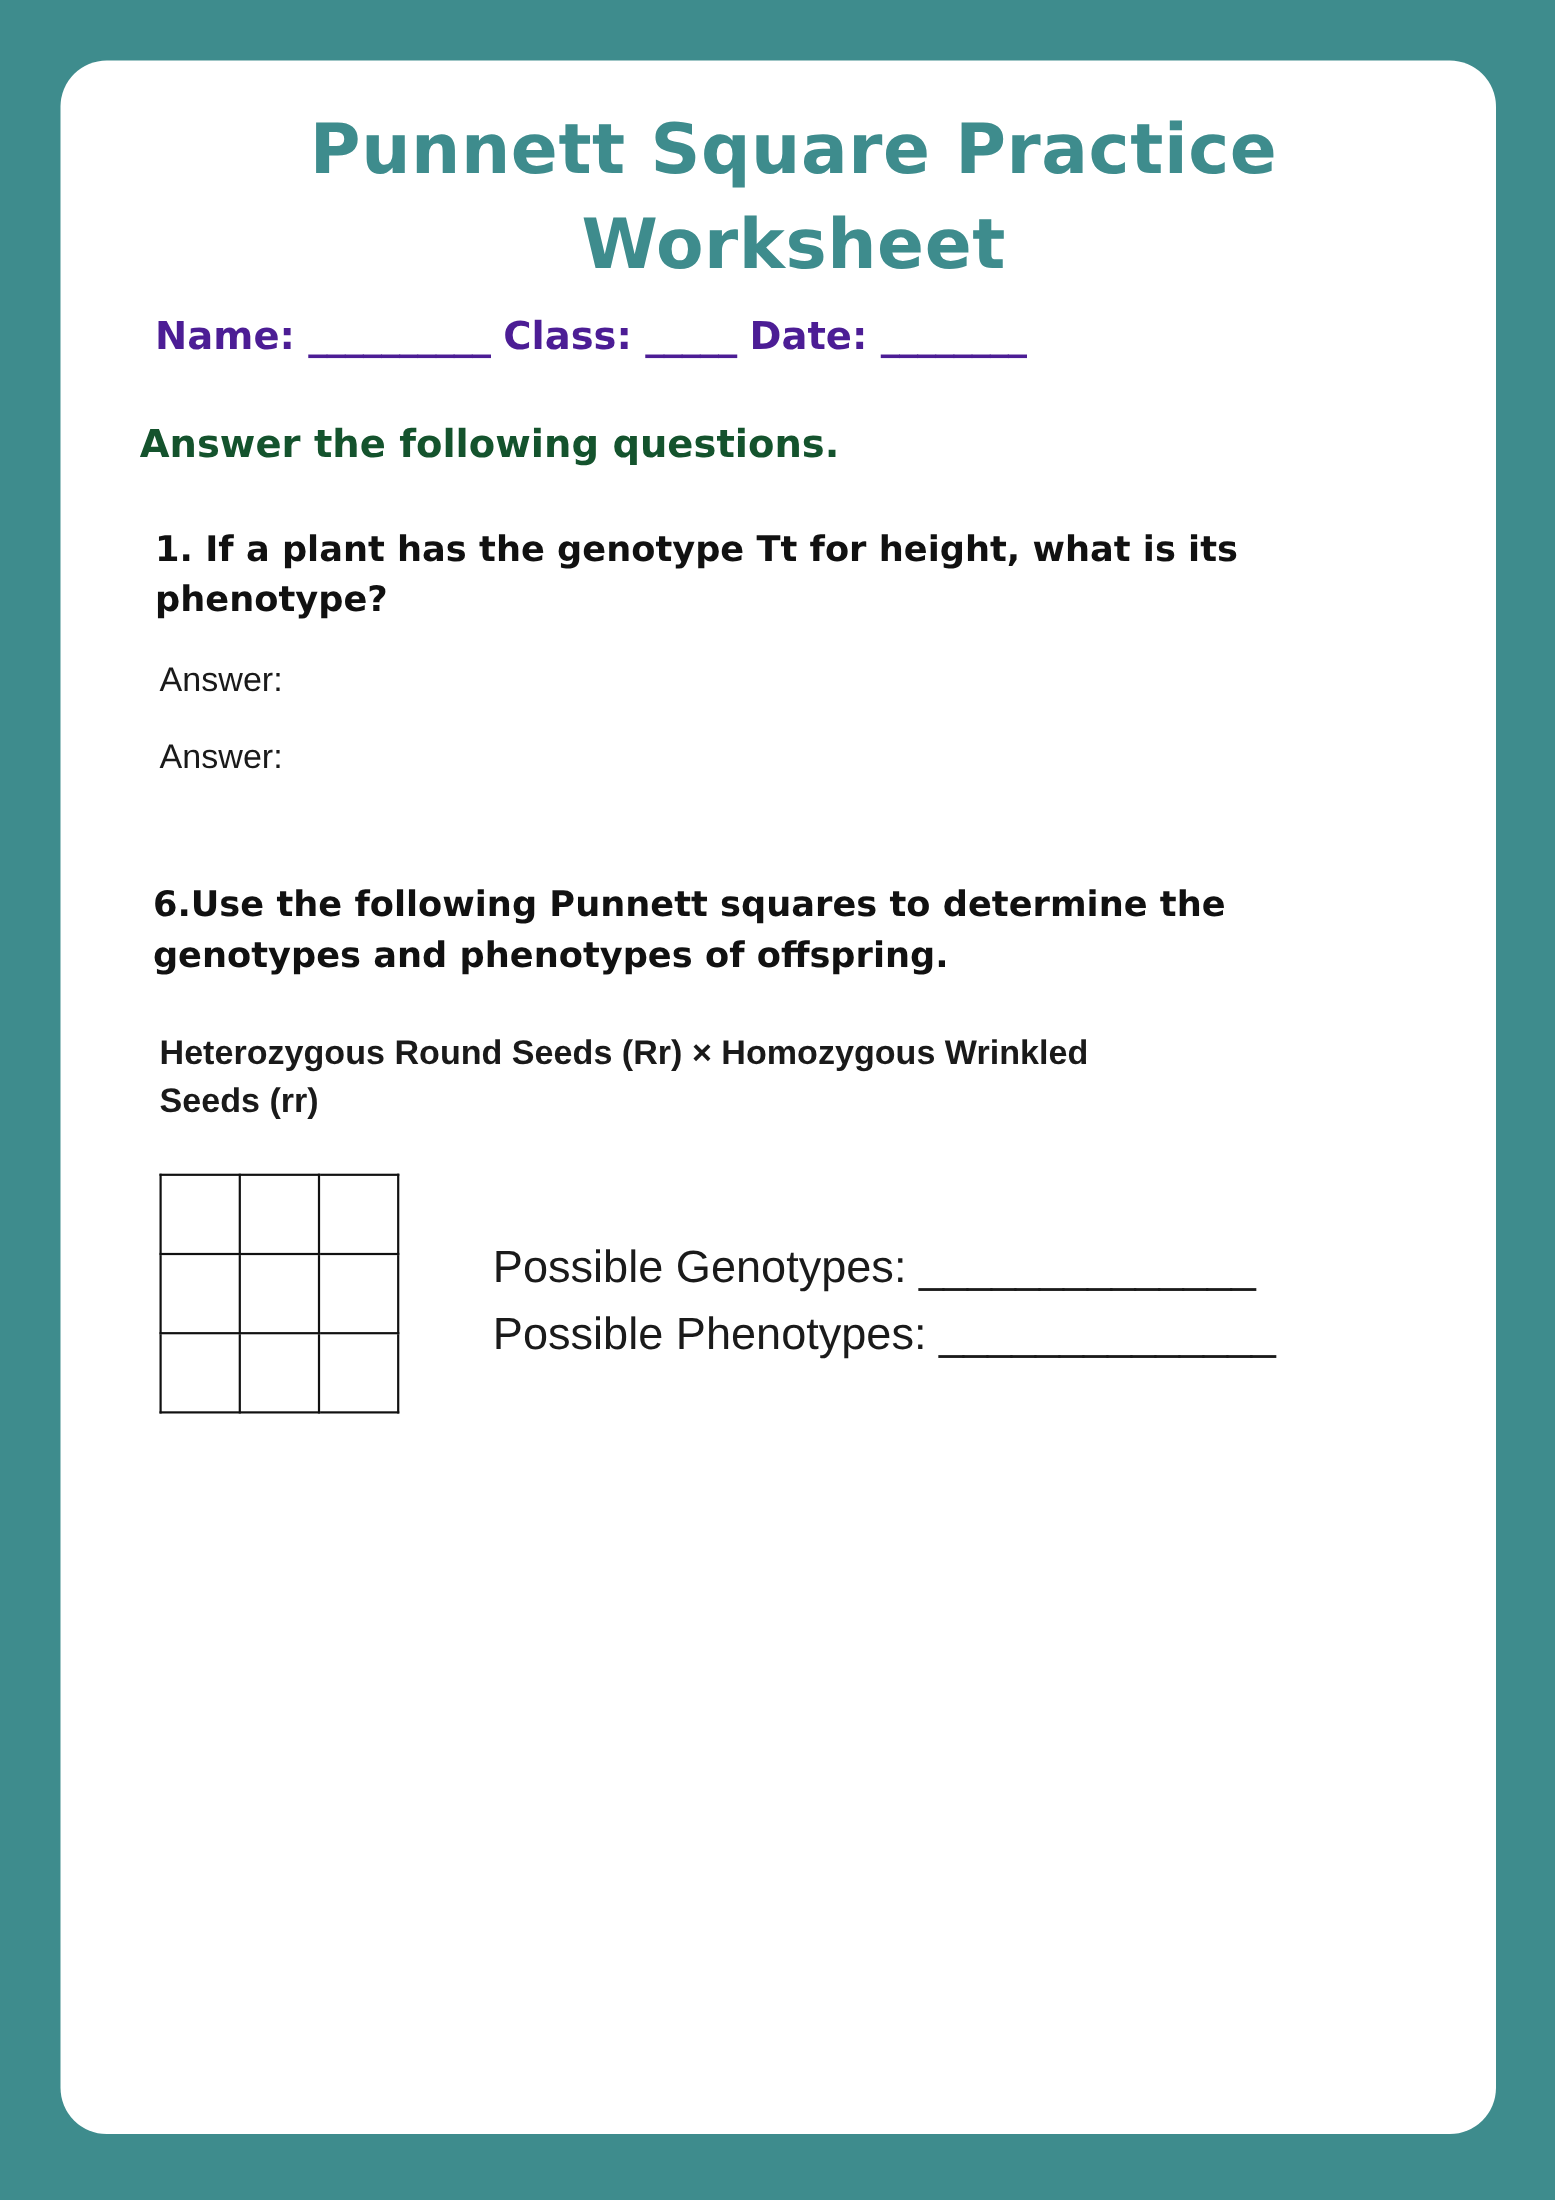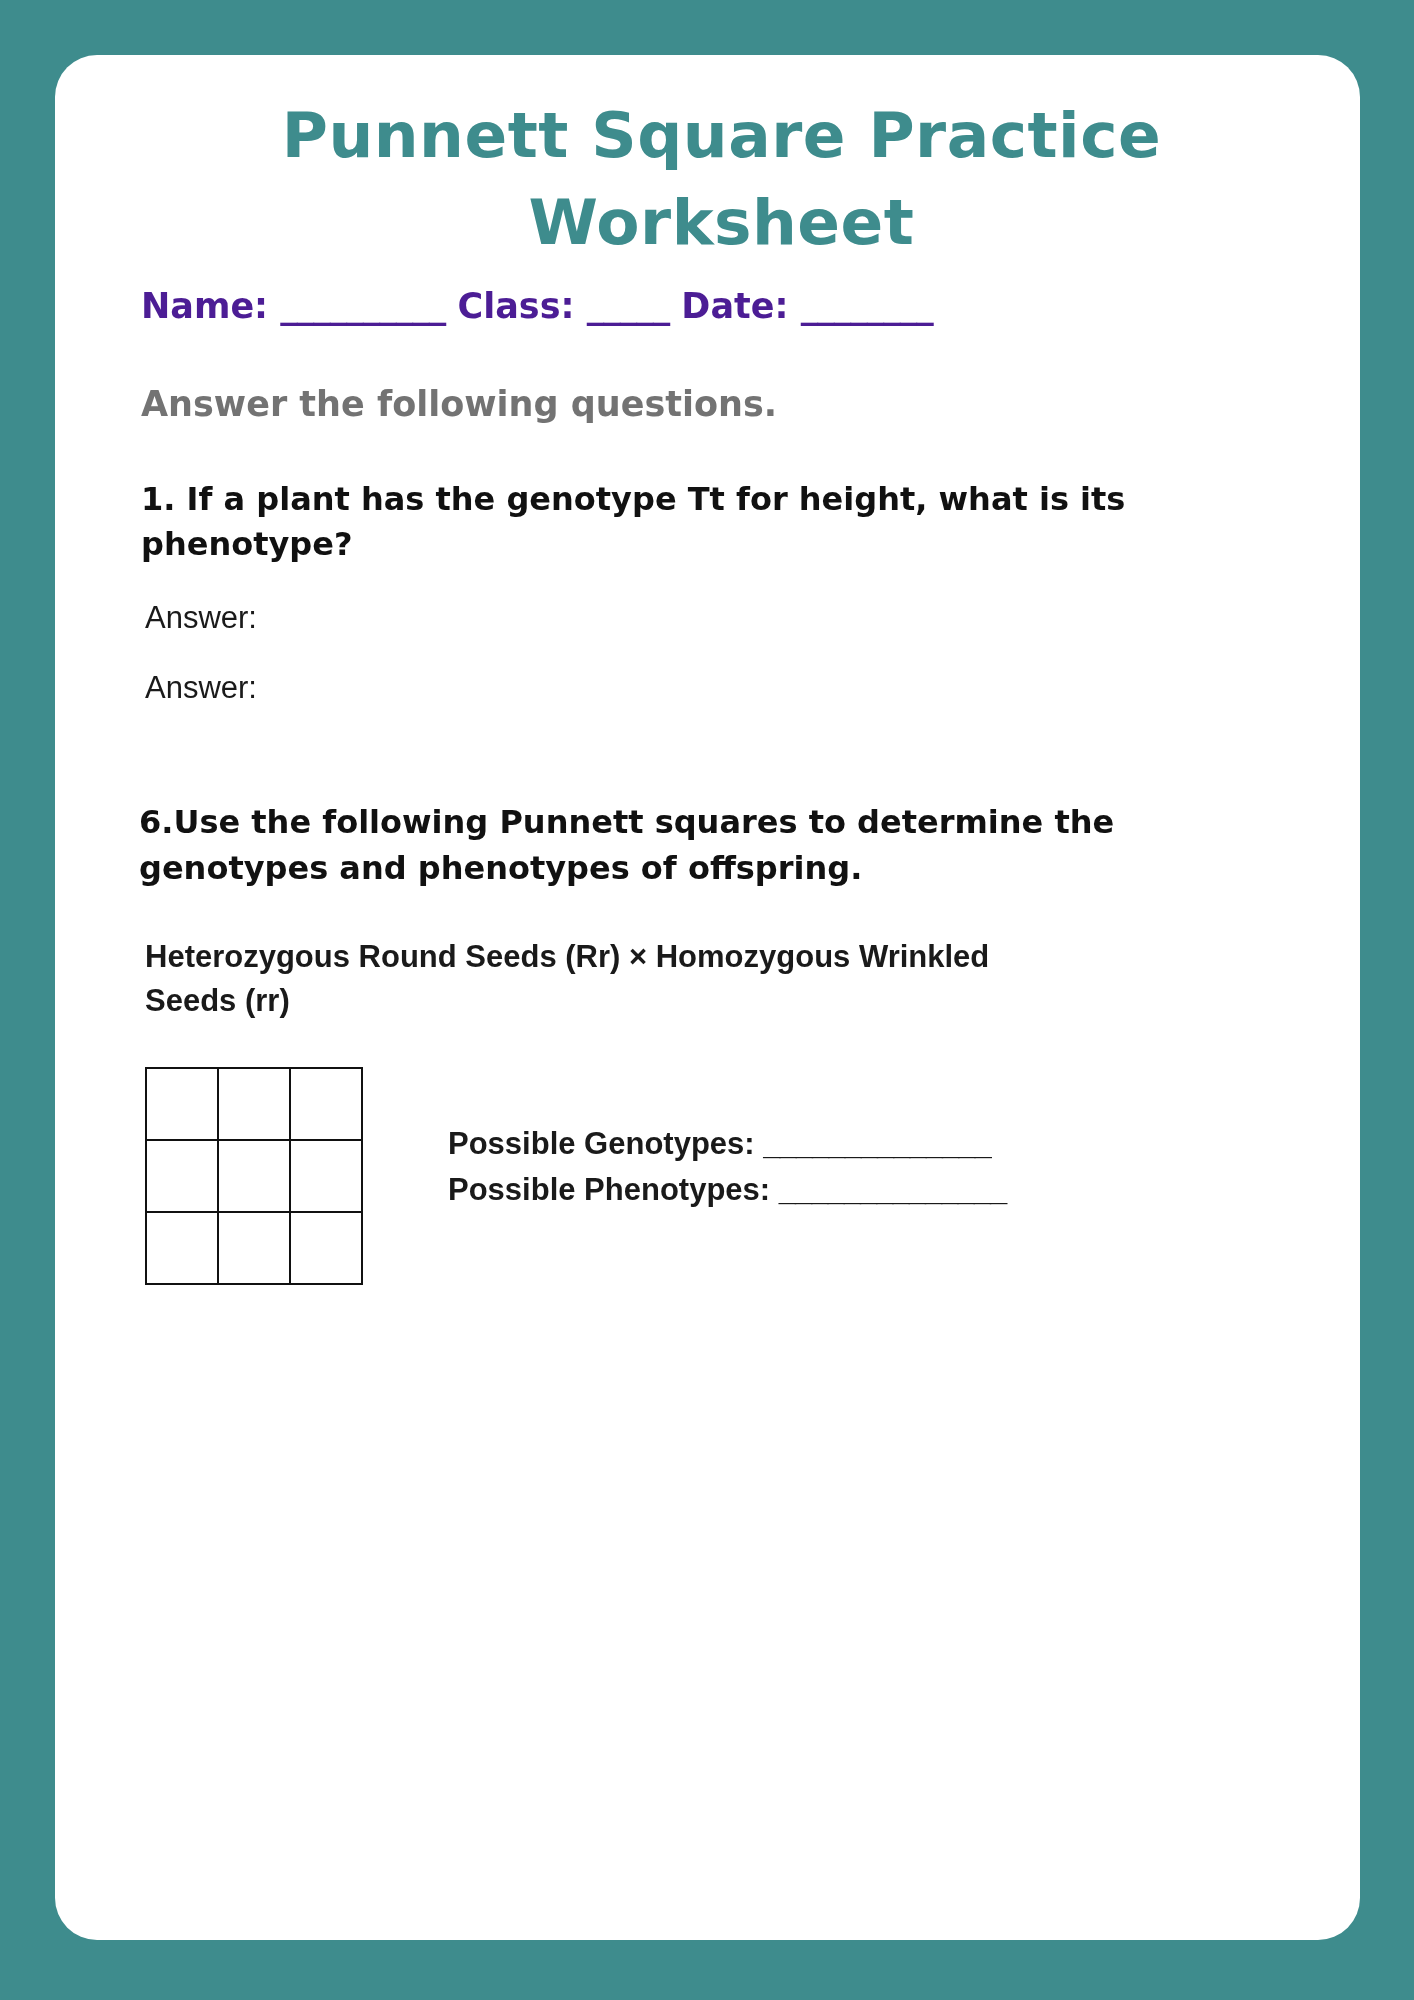--- a/index.html
+++ b/index.html
@@ -53,26 +53,26 @@
     font-size: 35px;
     line-height: 1.2;
     margin: 0 0 0 28px;
     white-space: nowrap;
   }
   .nameline .blank {
     letter-spacing: -1px;
   }
 
   .section-heading {
-    color: #737373;
+    color: #14532d;
     font-family: "DejaVu Sans", sans-serif;
     font-weight: bold;
     font-size: 35px;
     line-height: 1.2;
-    margin: 56px 0 0 28px;
+    margin: 56px 0 0 14px;
   }
 
   .question {
     color: #111111;
     font-family: "DejaVu Sans", sans-serif;
     font-weight: bold;
     font-size: 32px;
     line-height: 1.42;
     margin: 52px 0 0 28px;
     max-width: 1000px;
@@ -122,22 +122,22 @@
     height: 70px;
     border: 2px solid #111111;
     padding: 0;
   }
 
   .results {
     margin-left: 85px;
     padding-top: 54px;
     color: #1a1a1a;
     font-family: "Liberation Sans", sans-serif;
-    font-weight: bold;
-    font-size: 31px;
+    font-weight: normal;
+    font-size: 41px;
     line-height: 1.48;
     white-space: nowrap;
   }
   .results .blank {
     letter-spacing: -1px;
   }
 </style>
 </head>
 <body>
 

